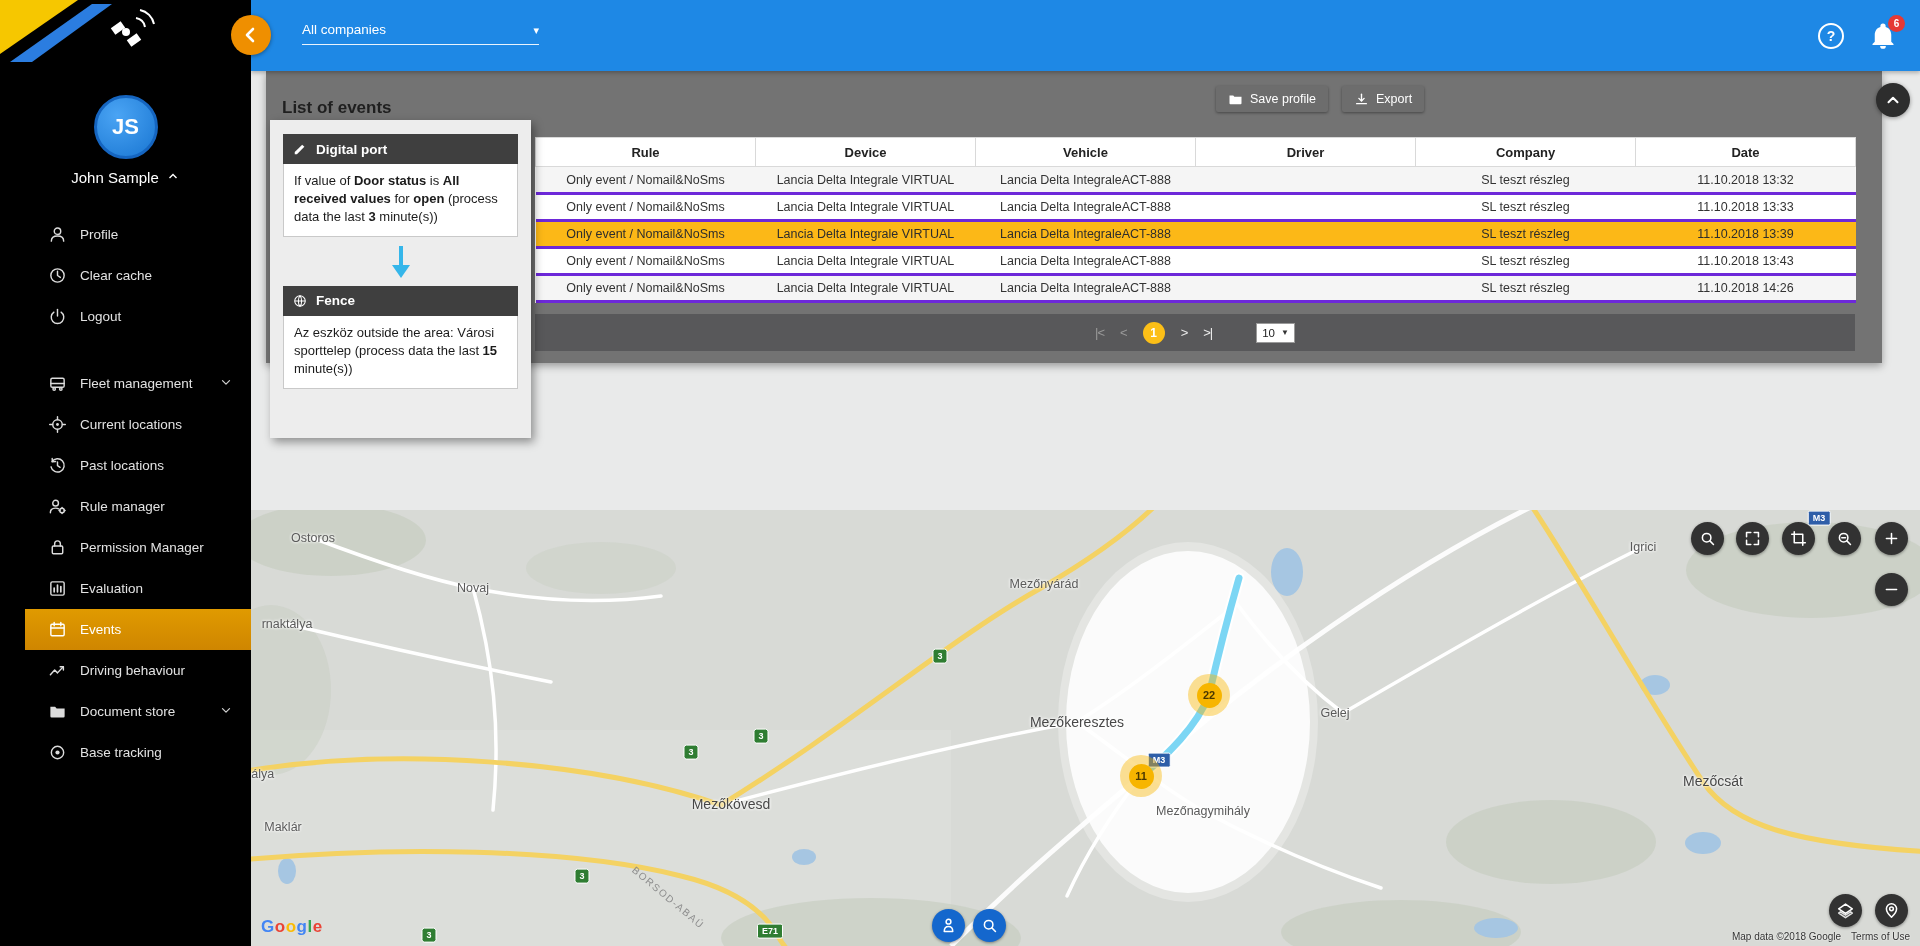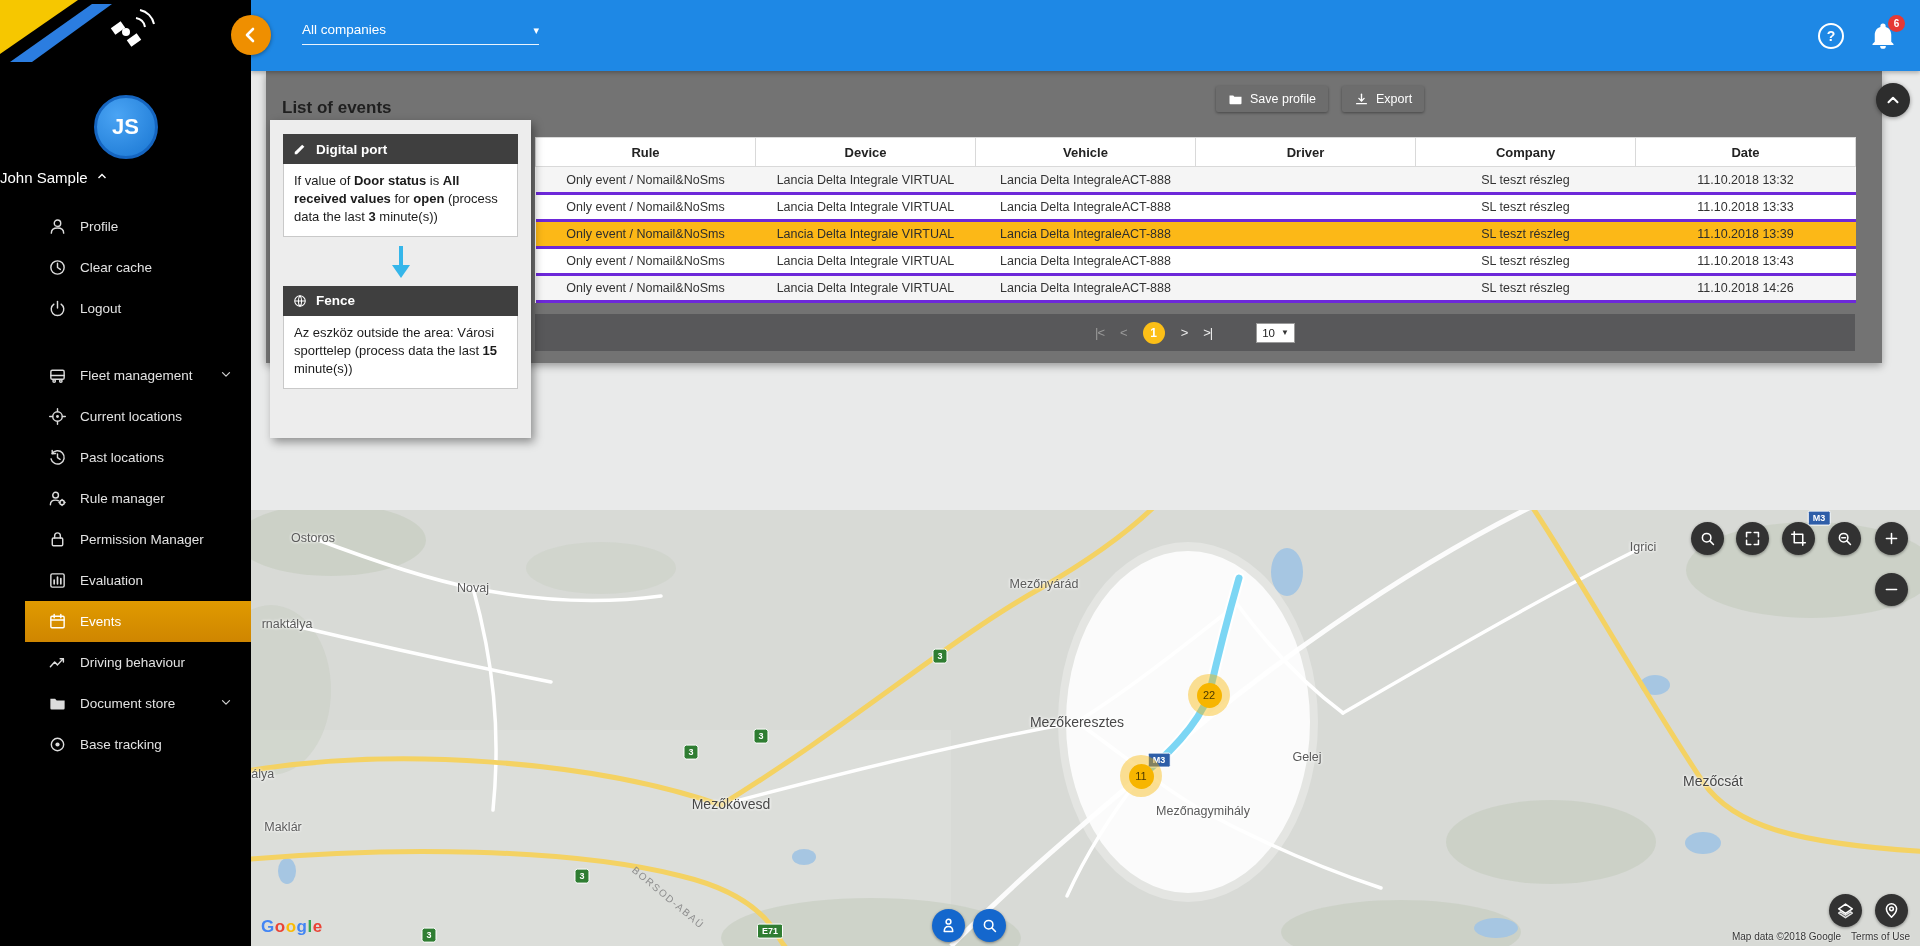--- a/index.html
+++ b/index.html
@@ -7,21 +7,21 @@
   .app { position:relative; width:1920px; height:946px; overflow:hidden;
          font-family:"Liberation Sans", sans-serif; background:#e9eaea; }
 
   
   .sidebar { position:absolute; left:0; top:0; width:251px; height:946px; background:#000; z-index:50; color:#e8e8e8; }
   .logo-area { height:71px; position:relative; overflow:hidden; }
   .avatar { width:64px; height:64px; border-radius:50%; margin:24px auto 10px;
             background:radial-gradient(circle at 35% 30%, #4aa4f4, #1976d2);
             border:3px solid #1565c0; display:flex; align-items:center; justify-content:center;
             color:#fff; font-size:22px; font-weight:bold; }
-  .user-row { text-align:center; font-size:15px; color:#fff; margin-bottom:20px; display:flex; align-items:center; gap:7px; cursor:pointer; }
+  .user-row { text-align:center; font-size:15px; color:#fff; margin-bottom:28px; display:flex; align-items:center; justify-content:center; gap:7px; cursor:pointer; }
   .menu-item { height:41px; display:flex; align-items:center; gap:13px; padding:0 0 0 22px; font-size:13.5px; color:#e2e2e2; cursor:pointer;margin-left:25px; }
   .menu-item .nico { width:20px; height:20px; flex:0 0 20px; display:flex; align-items:center; justify-content:center; }
   .menu-item svg { width:19px; height:19px; stroke:#dcdcdc; fill:none; stroke-width:1.5; stroke-linecap:round; stroke-linejoin:round; }
   .menu-item .chev { margin-left:auto; margin-right:18px; }
   .menu-item .chev svg { width:14px; height:14px; stroke:#cfcfcf; stroke-width:1.8; }
   .nav-block { margin-top:26px; }
   .menu-item.active { background:linear-gradient(#e09a00,#cf8600); color:#fff; }
   .menu-item.active svg { stroke:#fff; }
   .caret-up svg { width:14px; height:14px; stroke:#fff; fill:none; stroke-width:2; }
 
@@ -91,21 +91,21 @@
   .town.major { font-size:14px; color:#474747; }
   .region-label { position:absolute; left:372px; top:382px; transform:rotate(40deg); font-size:10px; color:#8d8d8d; letter-spacing:1.5px; }
   .badge { position:absolute; transform:translate(-50%,-50%); font-size:9px; font-weight:bold; color:#fff;
            padding:1px 4px; border:1px solid #fff; border-radius:2px; line-height:1.2; }
   .badge.motorway { background:#2e5ea8; }
   .badge.shield { background:#2f7d32; border-radius:3px; }
   .badge.euro { background:#2f7d32; }
   .marker { position:absolute; width:42px; height:42px; transform:translate(-50%,-50%); border-radius:50%;
             background:rgba(247,181,0,.42); display:flex; align-items:center; justify-content:center; cursor:pointer; }
   .marker span { width:25px; height:25px; background:#f7b500; border-radius:50%; display:flex; align-items:center;
-                 justify-content:center; font-size:11px; font-weight:normal; color:#4a3800; }
+                 justify-content:center; font-size:11px; font-weight:bold; color:#4a3800; }
   .mapbtn { position:absolute; width:33px; height:33px; border-radius:50%; background:#323232; display:flex;
             align-items:center; justify-content:center; box-shadow:0 1px 3px rgba(0,0,0,.4); cursor:pointer; }
   .mapbtn svg { width:17px; height:17px; stroke:#fff; fill:none; stroke-width:1.8; stroke-linecap:round; stroke-linejoin:round; }
   .mapbtn.blue { background:#1467cd; }
   .google-logo { position:absolute; left:10px; top:407px; font-size:17px; font-weight:bold; letter-spacing:.5px; }
   .attribution { position:absolute; right:10px; bottom:4px; display:flex; gap:10px; font-size:10px; color:#333;
                  text-shadow:0 0 2px #fff; }
 </style>
 </head>
 <body>
@@ -479,21 +479,21 @@
       </g>
     </svg>
 
     <div>
         <div class="town" style="left: 62px; top: 28px;">Ostoros</div>
         <div class="town" style="left: 222px; top: 78px;">Novaj</div>
         <div class="town" style="left: 36px; top: 114px;">rnaktálya</div>
         <div class="town" style="left: 793px; top: 74px;">Mezőnyárád</div>
         <div class="town major" style="left: 826px; top: 212px;">Mezőkeresztes</div>
         <div class="town major" style="left: 480px; top: 294px;">Mezőkövesd</div>
-        <div class="town" style="left: 1056px; top: 203px; margin-top: 44px;">Gelej</div>
+        <div class="town" style="left: 1084px; top: 203px;">Gelej</div>
         <div class="town" style="left: 1392px; top: 37px;">Igrici</div>
         <div class="town major" style="left: 1462px; top: 271px;">Mezőcsát</div>
         <div class="town" style="left: 952px; top: 301px;">Mezőnagymihály</div>
         <div class="town" style="left: 10px; top: 264px;">tálya</div>
         <div class="town" style="left: 32px; top: 317px;">Maklár</div>
       </div>
     <div>
         <div class="badge motorway" style="left: 1568px; top: 8px;">M3</div>
         <div class="badge motorway" style="left: 908px; top: 250px;">M3</div>
         <div class="badge shield" style="left: 689px; top: 146px;">3</div>

